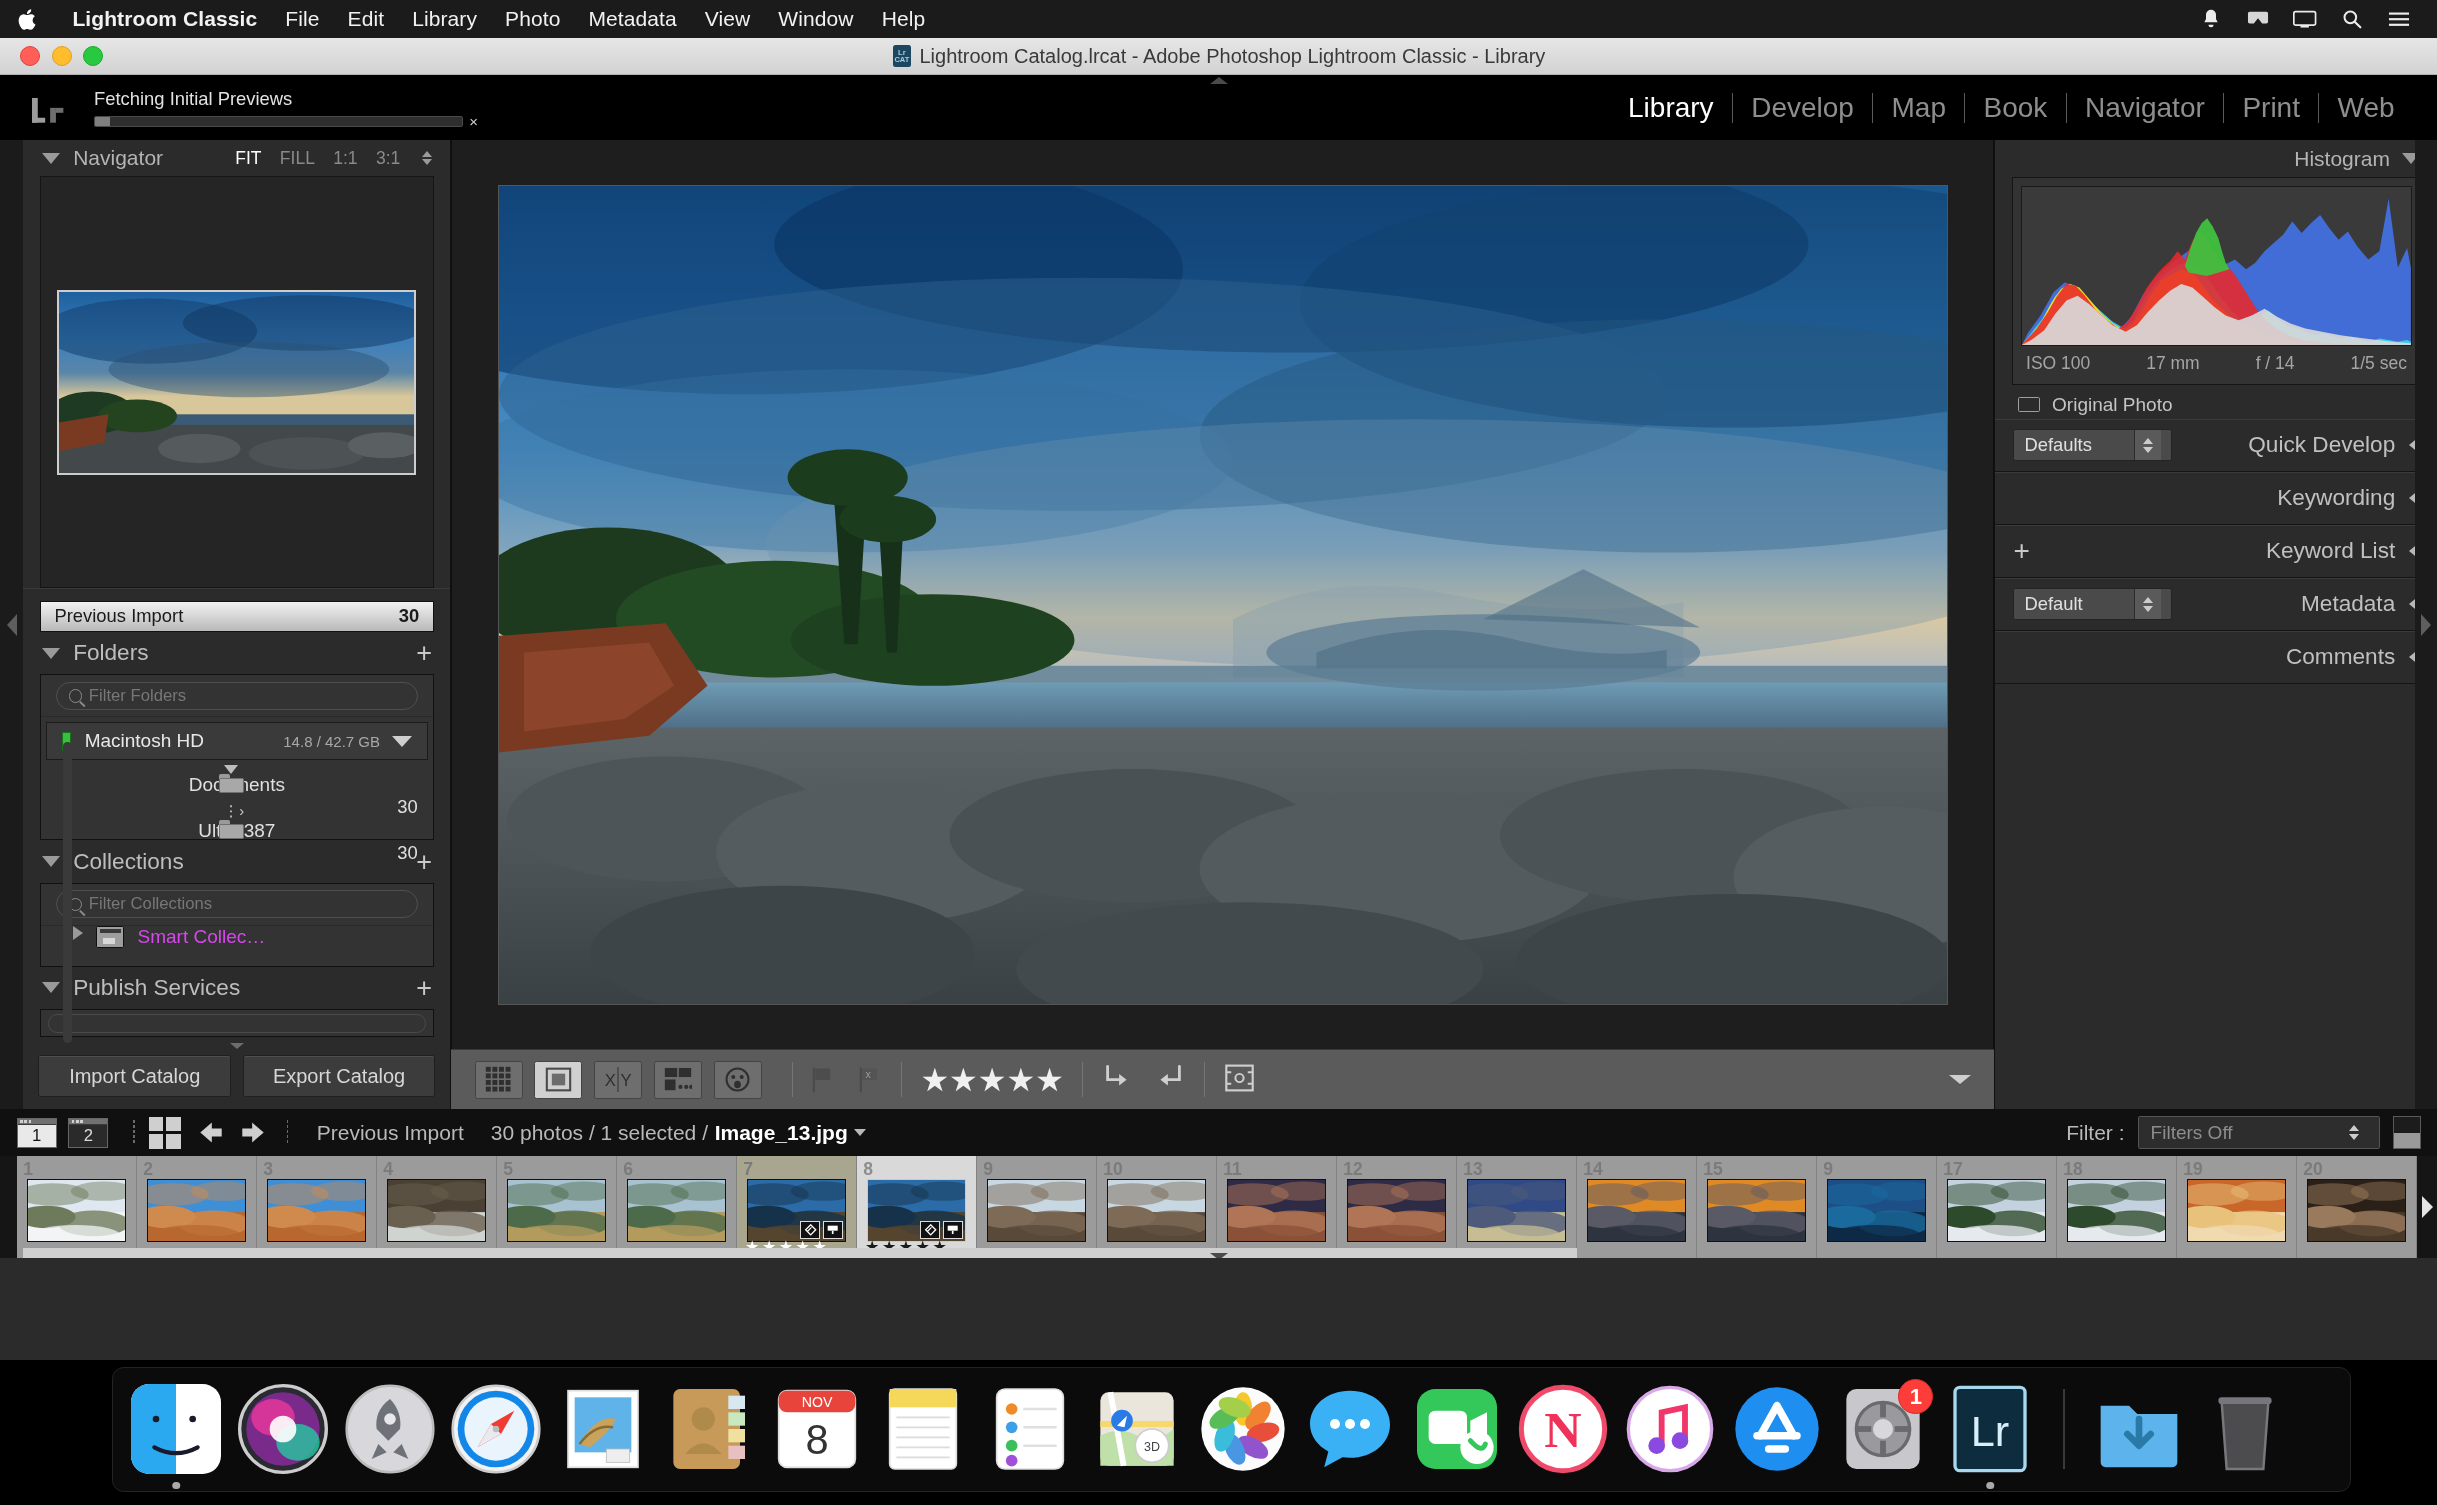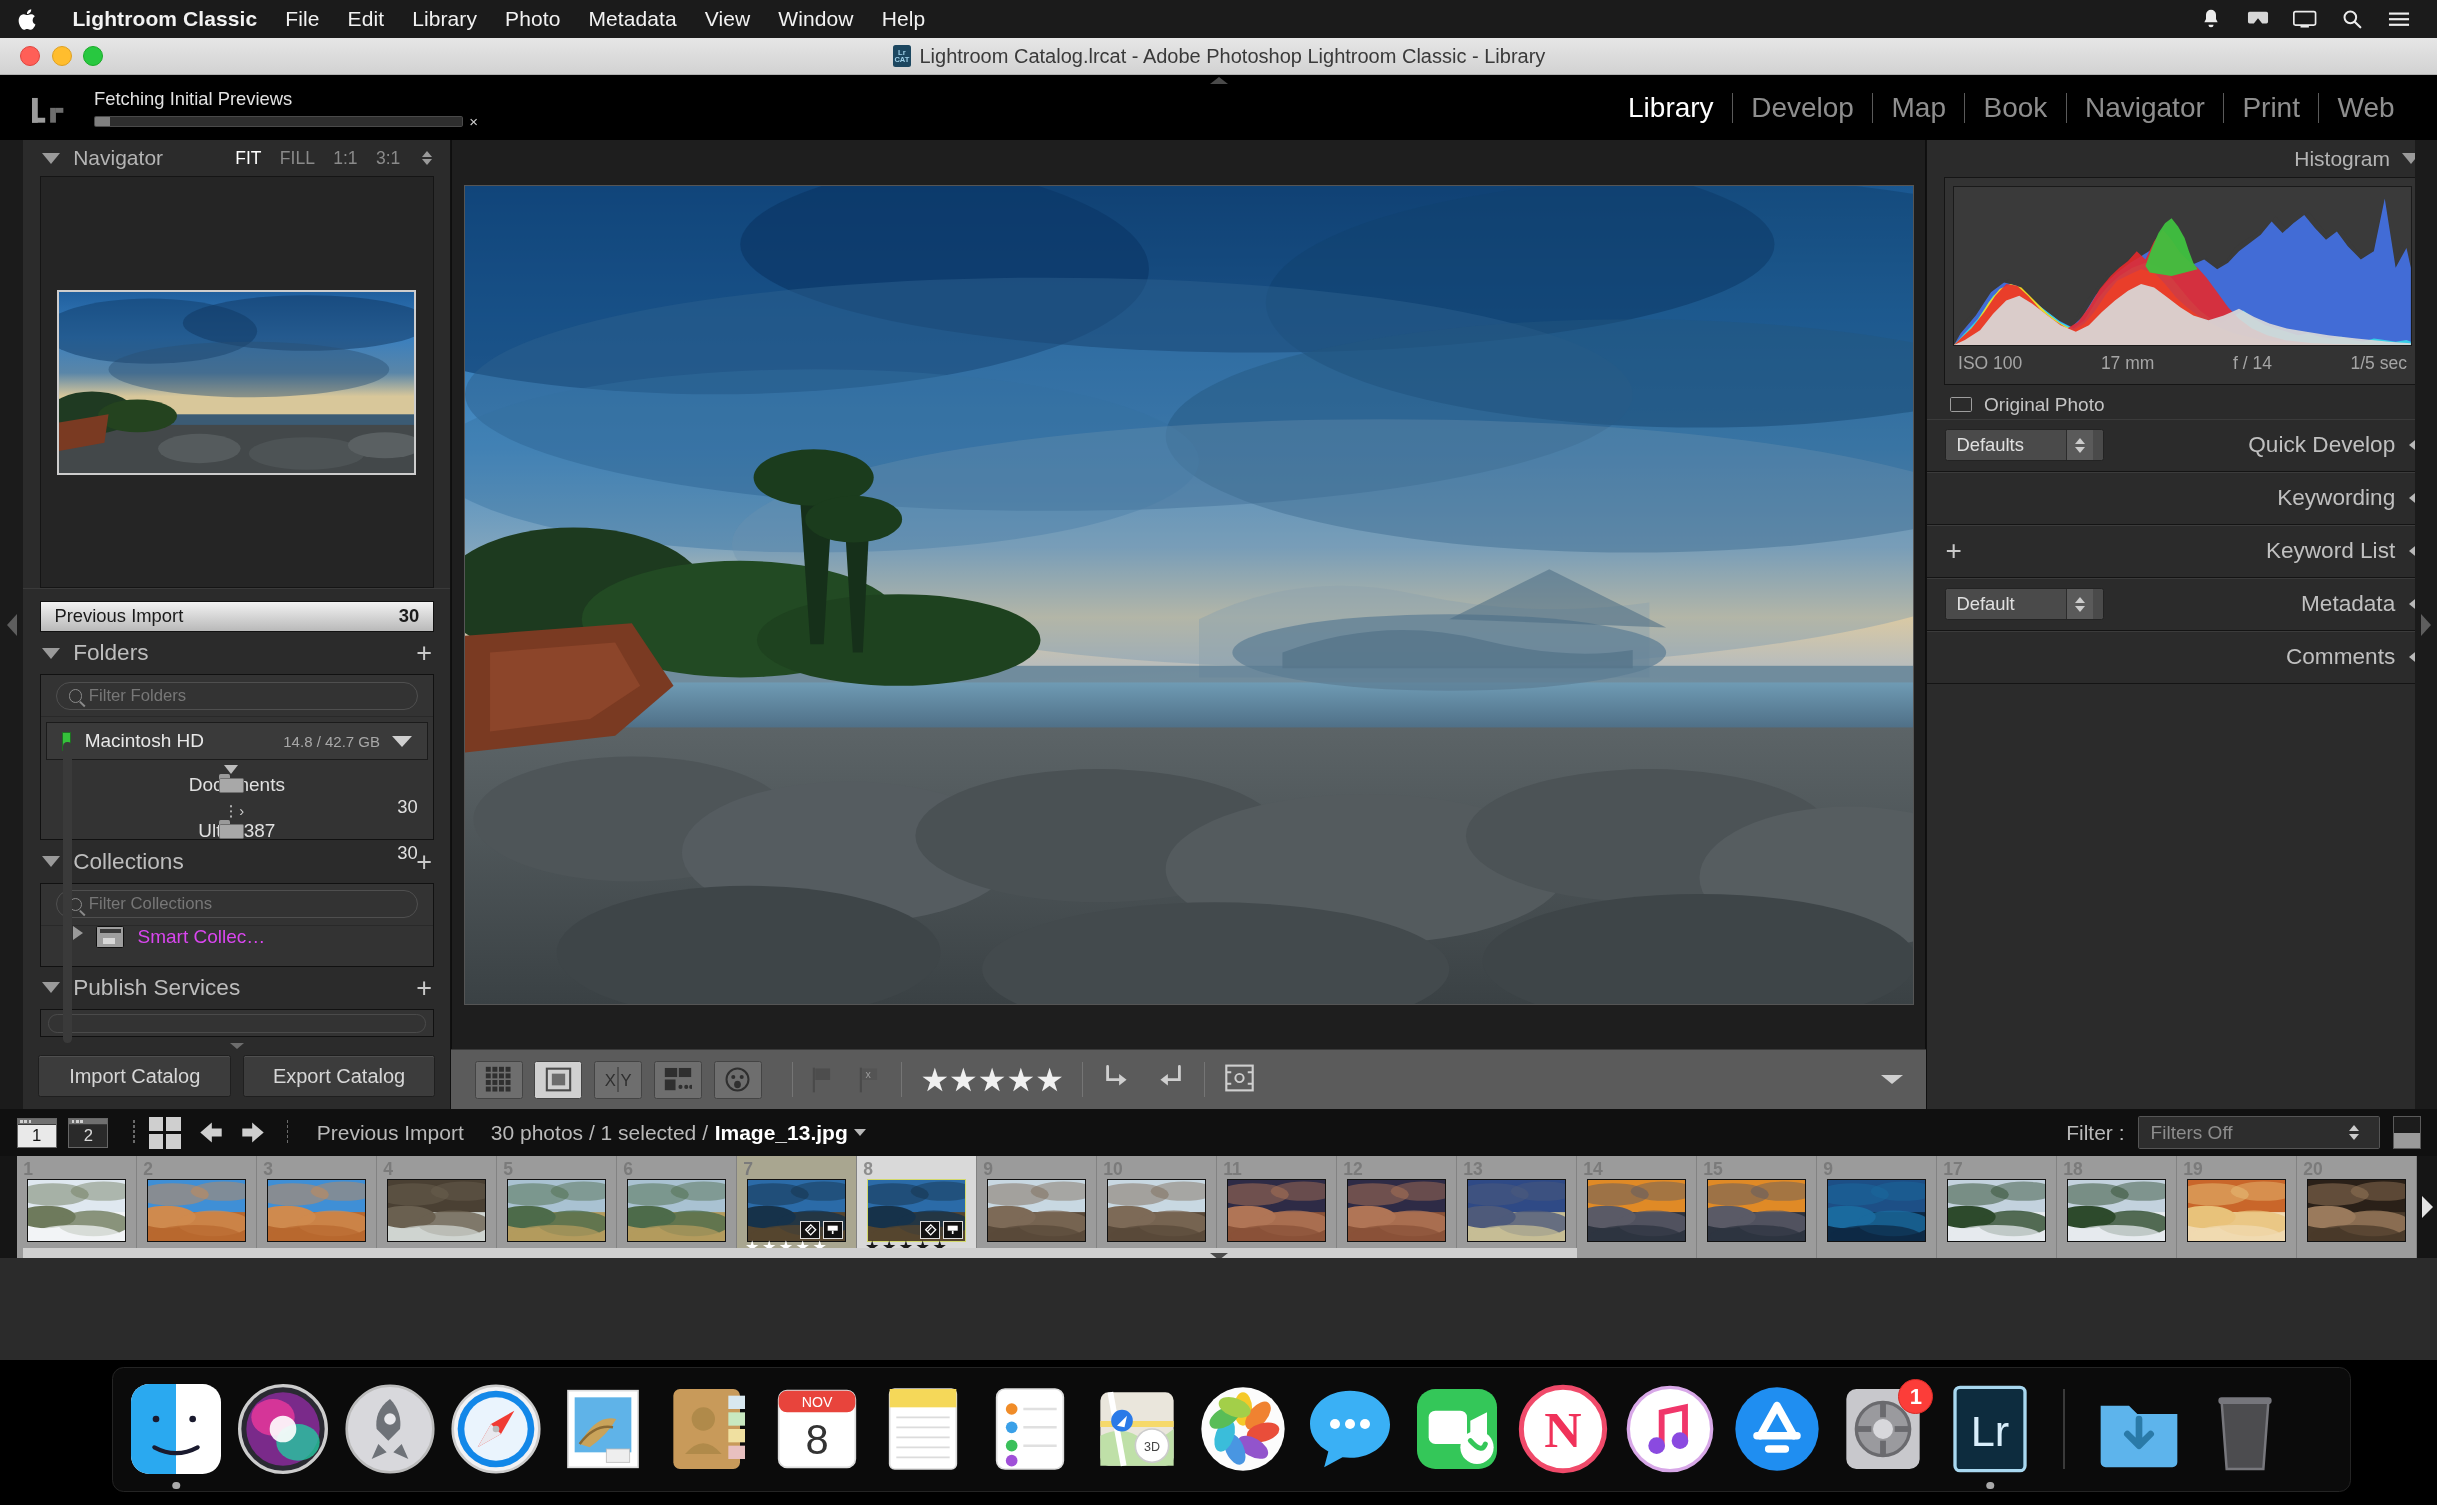--- a/index.html
+++ b/index.html
@@ -626,21 +626,21 @@
               <rect x="4" y="4" width="32" height="30" fill="none" stroke="#cfcfcf" stroke-width="2.6"></rect>
               <path d="M4 12 h6 M30 12 h6 M4 26 h6 M30 26 h6" stroke="#cfcfcf" stroke-width="2.4"></path>
               <circle cx="20" cy="19" r="5" fill="none" stroke="#cfcfcf" stroke-width="2.4"></circle>
             </svg>
         </div>
         <div class="tb-spacer"></div>
         <div class="tb-chevron"></div>
       </div>
     </div>
 
-    <div id="rightpanel" style="width:512px;">
+    <div id="rightpanel" style="width:444px;">
       <div class="rp-head">
         <span>Histogram</span>
         <span class="tri-down-r"></span>
       </div>
       <div id="histo-box">
         <div id="histo-canvas">
           <svg width="100%" height="100%" viewBox="0 0 420 192" preserveAspectRatio="none">
             <path d="M0,192 L4,172 L14,158 L26,140 L36,124 L50,112 L60,118 L70,132 L82,146 L92,158 L104,168 L112,160 L122,138 L134,118 L142,104 L152,96 L160,88 L170,78 L178,84 L188,70 L196,56 L204,68 L212,82 L222,92 L232,86 L240,96 L250,90 L258,74 L266,66 L276,58 L286,48 L296,36 L306,50 L316,40 L326,30 L336,46 L346,62 L356,52 L366,70 L376,86 L386,74 L396,10 L404,96 L412,70 L420,96 L420,192 Z" fill="#3a3a3a"></path>
             <path d="M0,192 L6,178 L20,156 L34,128 L46,116 L58,120 L70,134 L84,150 L96,162 L108,170 L118,158 L130,132 L140,116 L150,104 L162,92 L172,84 L184,74 L192,60 L200,72 L210,86 L220,94 L230,88 L242,100 L252,92 L262,78 L272,68 L282,58 L292,42 L302,56 L312,44 L322,34 L332,50 L342,64 L352,54 L362,72 L374,88 L386,78 L396,14 L406,98 L416,74 L420,98 L420,192 Z" fill="#4472e8" opacity=".9"></path>
             <path d="M0,192 L8,180 L22,160 L36,132 L48,120 L60,124 L72,138 L86,152 L98,164 L110,172 L120,162 L132,136 L142,120 L152,108 L164,98 L176,92 L186,96 L196,104 L206,120 L216,136 L226,150 L236,160 L246,166 L256,158 L266,150 L276,160 L286,168 L296,172 L306,176 L316,180 L326,178 L336,182 L346,184 L356,182 L366,186 L376,188 L386,184 L396,186 L406,188 L416,186 L420,188 L420,192 Z" fill="#35d6e8" opacity=".92"></path>

